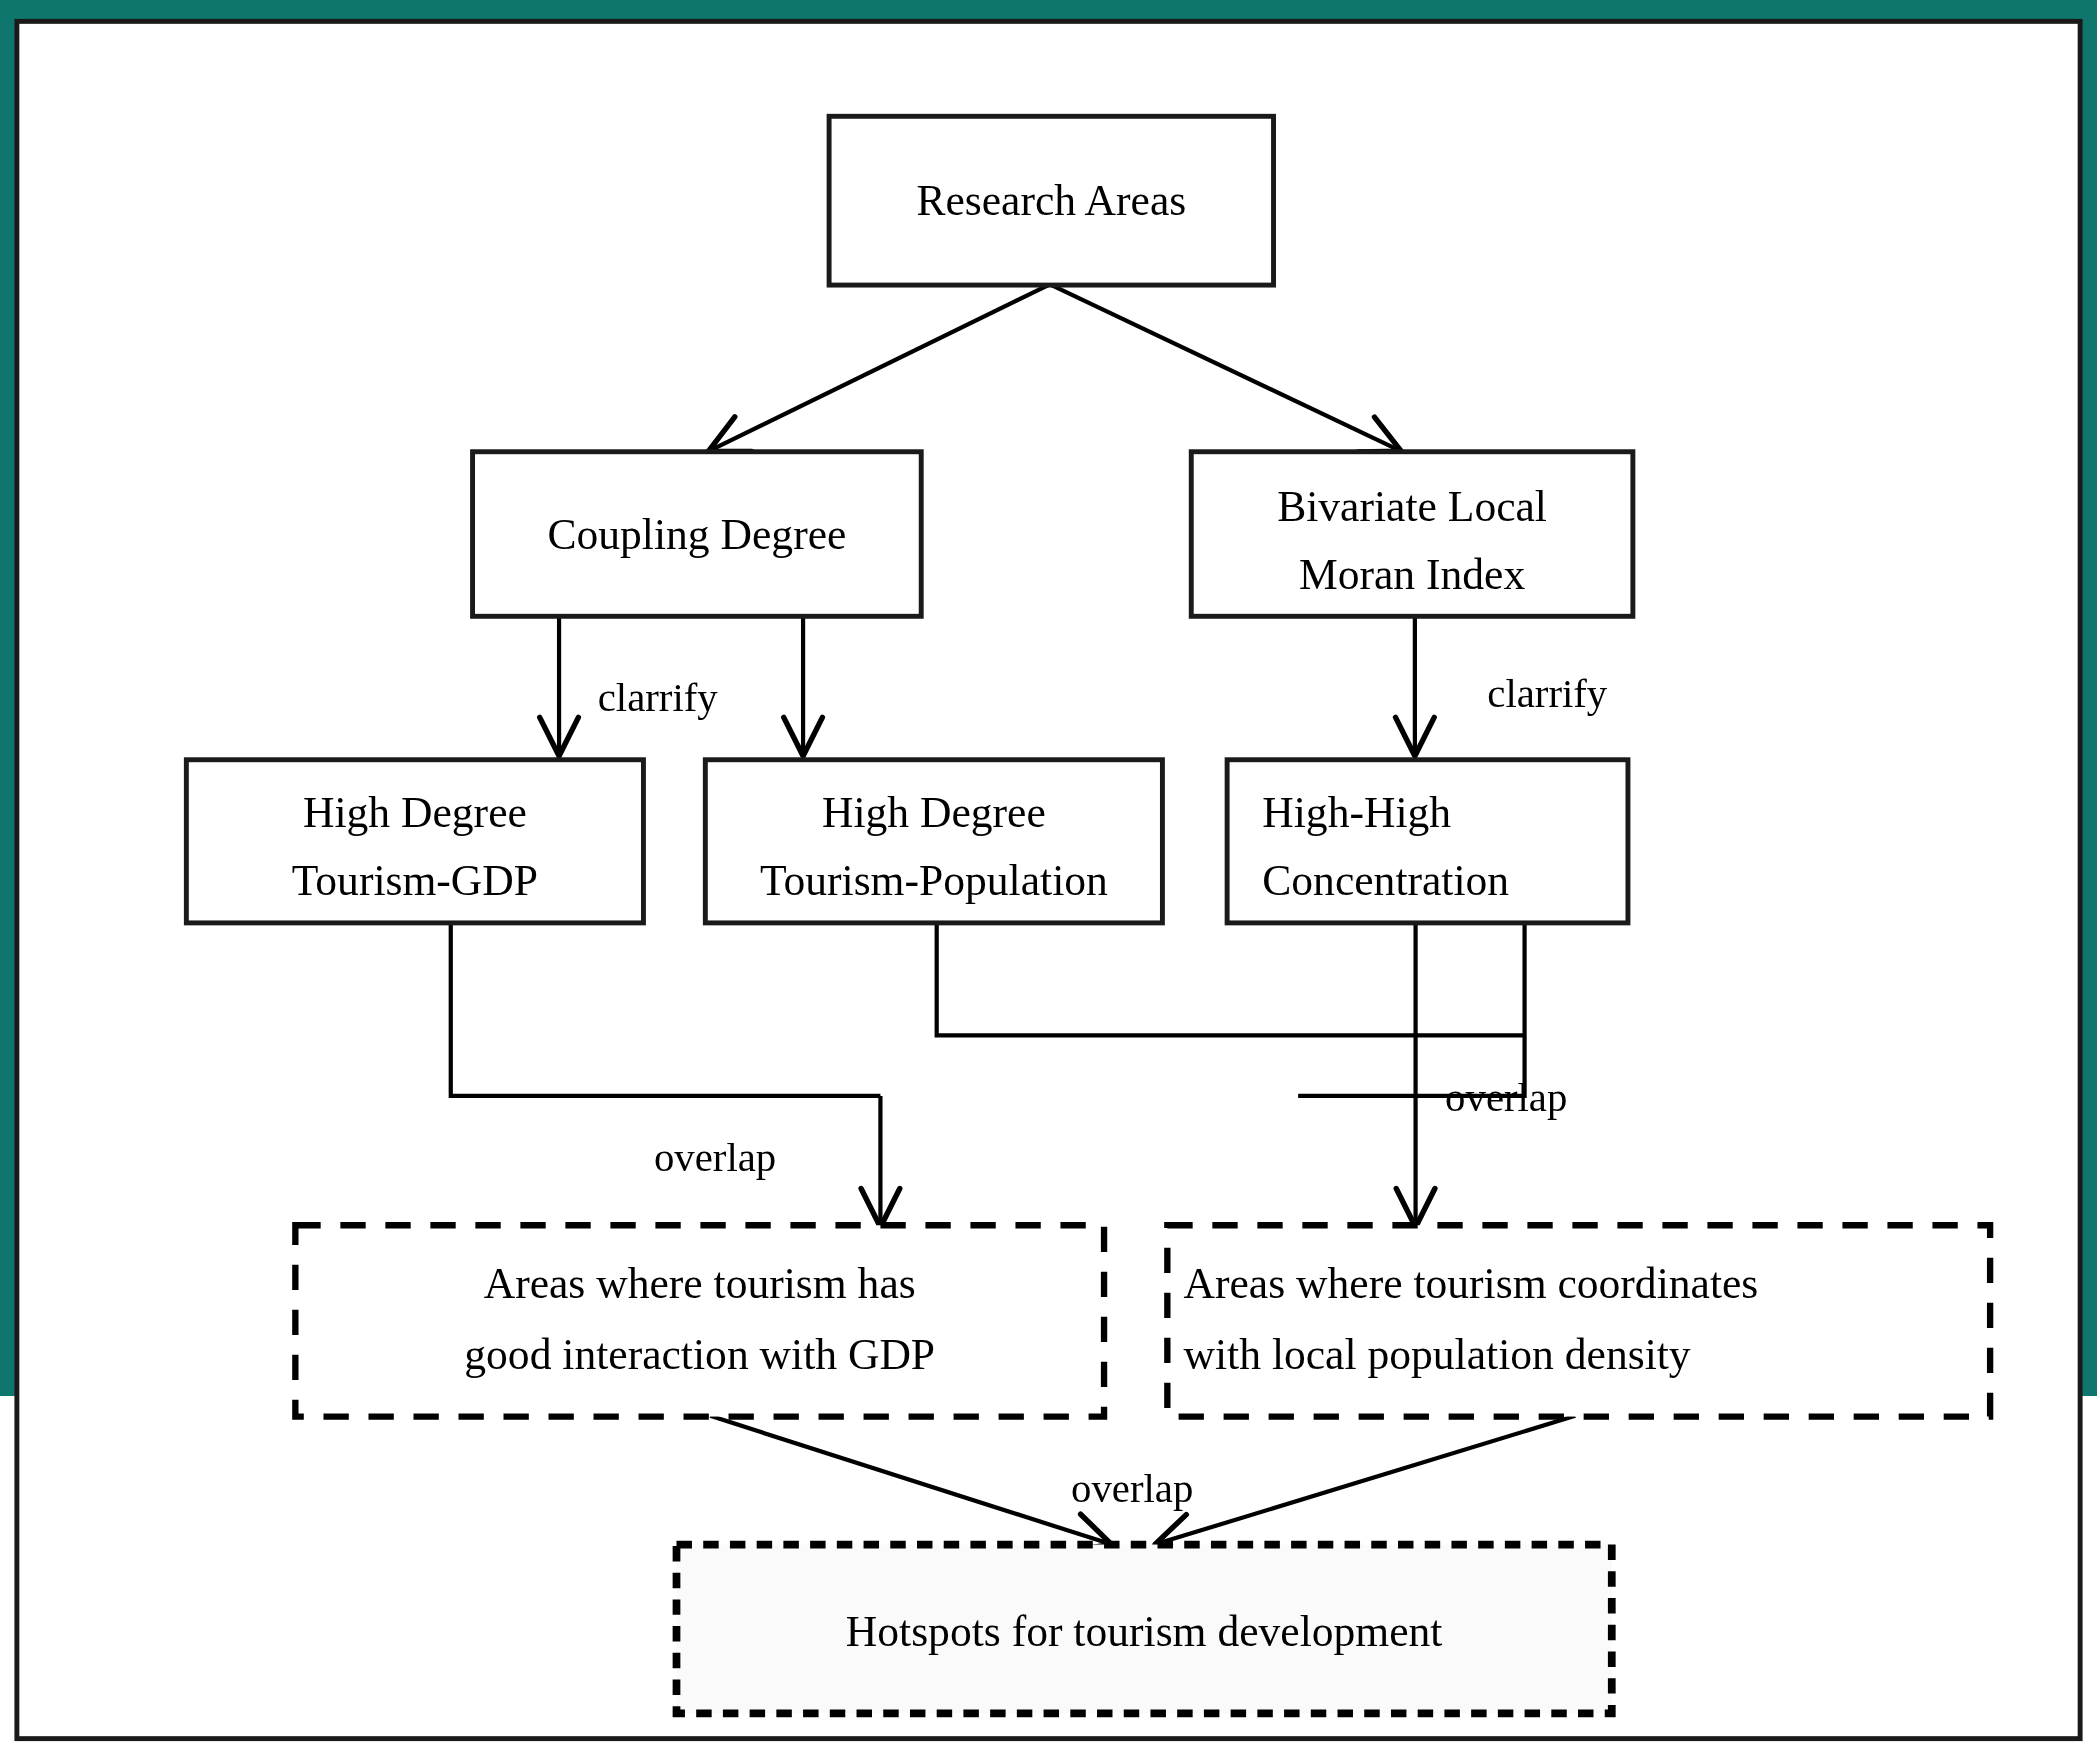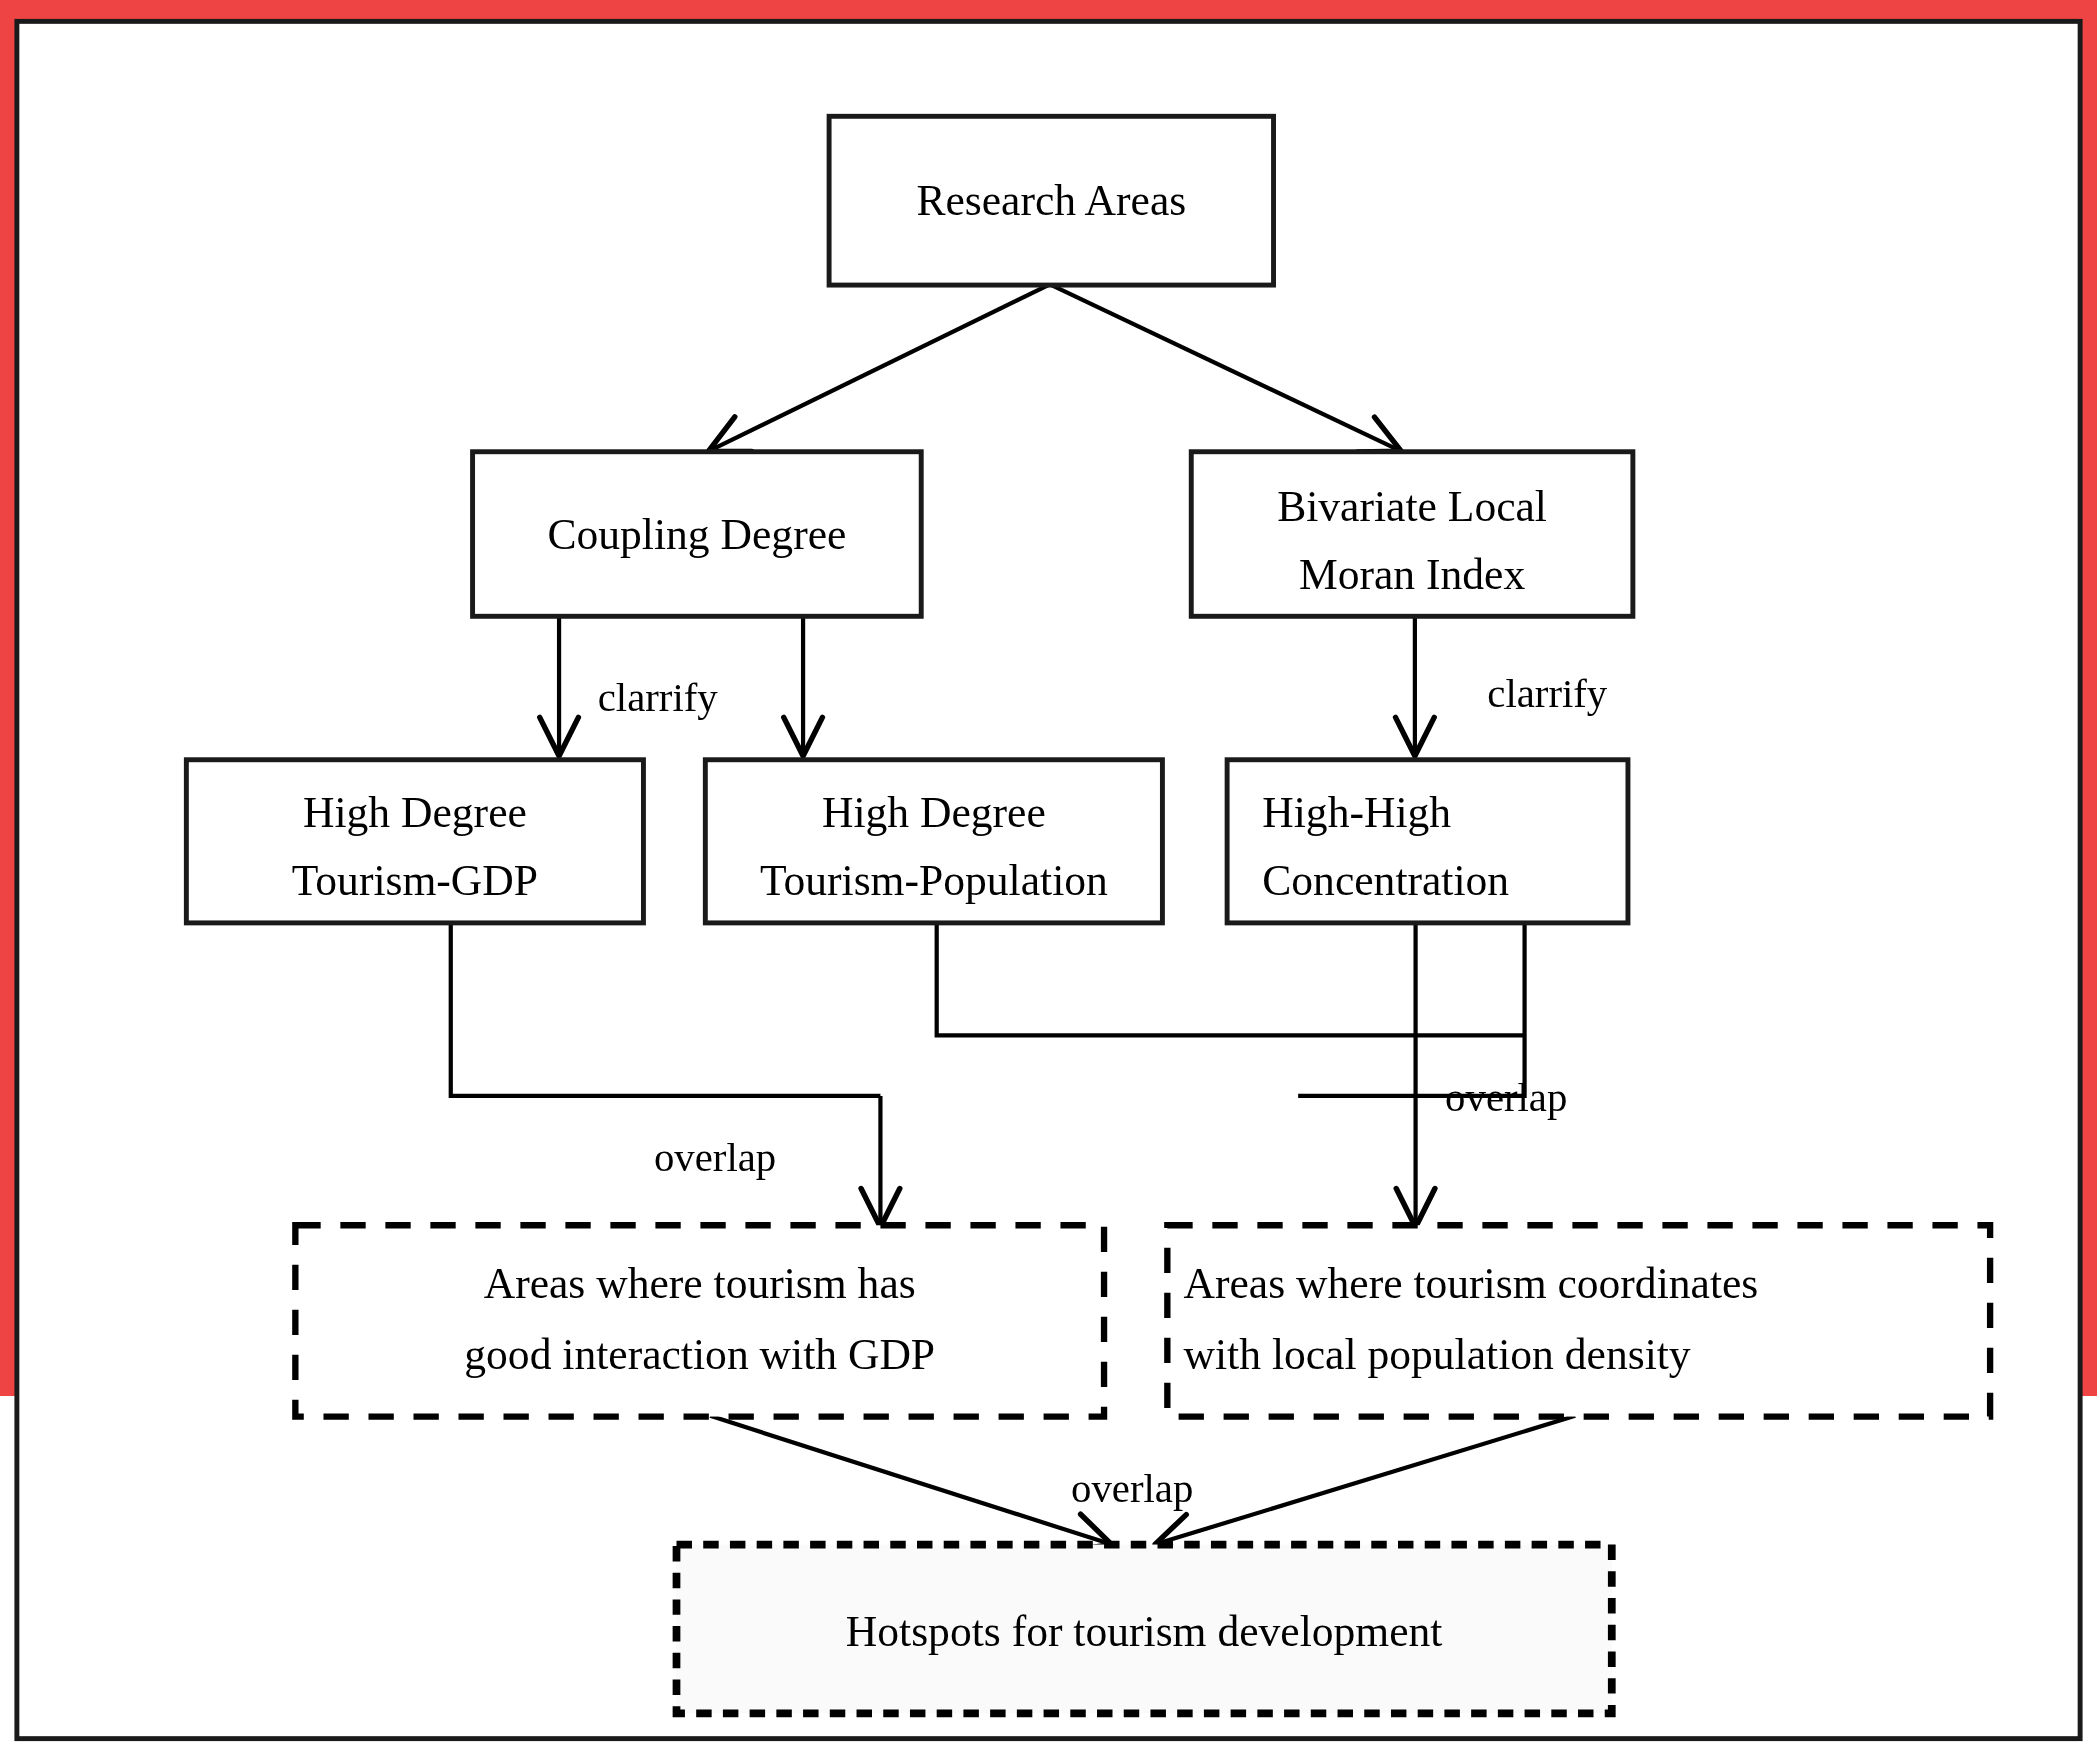--- a/index.html
+++ b/index.html
@@ -10,21 +10,21 @@
   body {
     width: 2097px;
     height: 1760px;
     font-family: "Liberation Serif", "DejaVu Serif", serif;
     overflow: hidden;
   }
   #diagram-root {
     position: relative;
     width: 2097px;
     height: 1396px;
-    background: #ef4444;
+    background: #0f766e;
   }
   svg.flow {
     position: absolute;
     top: 0;
     left: 0;
     width: 2097px;
     height: 1760px;
     display: block;
   }
   .node-text {

